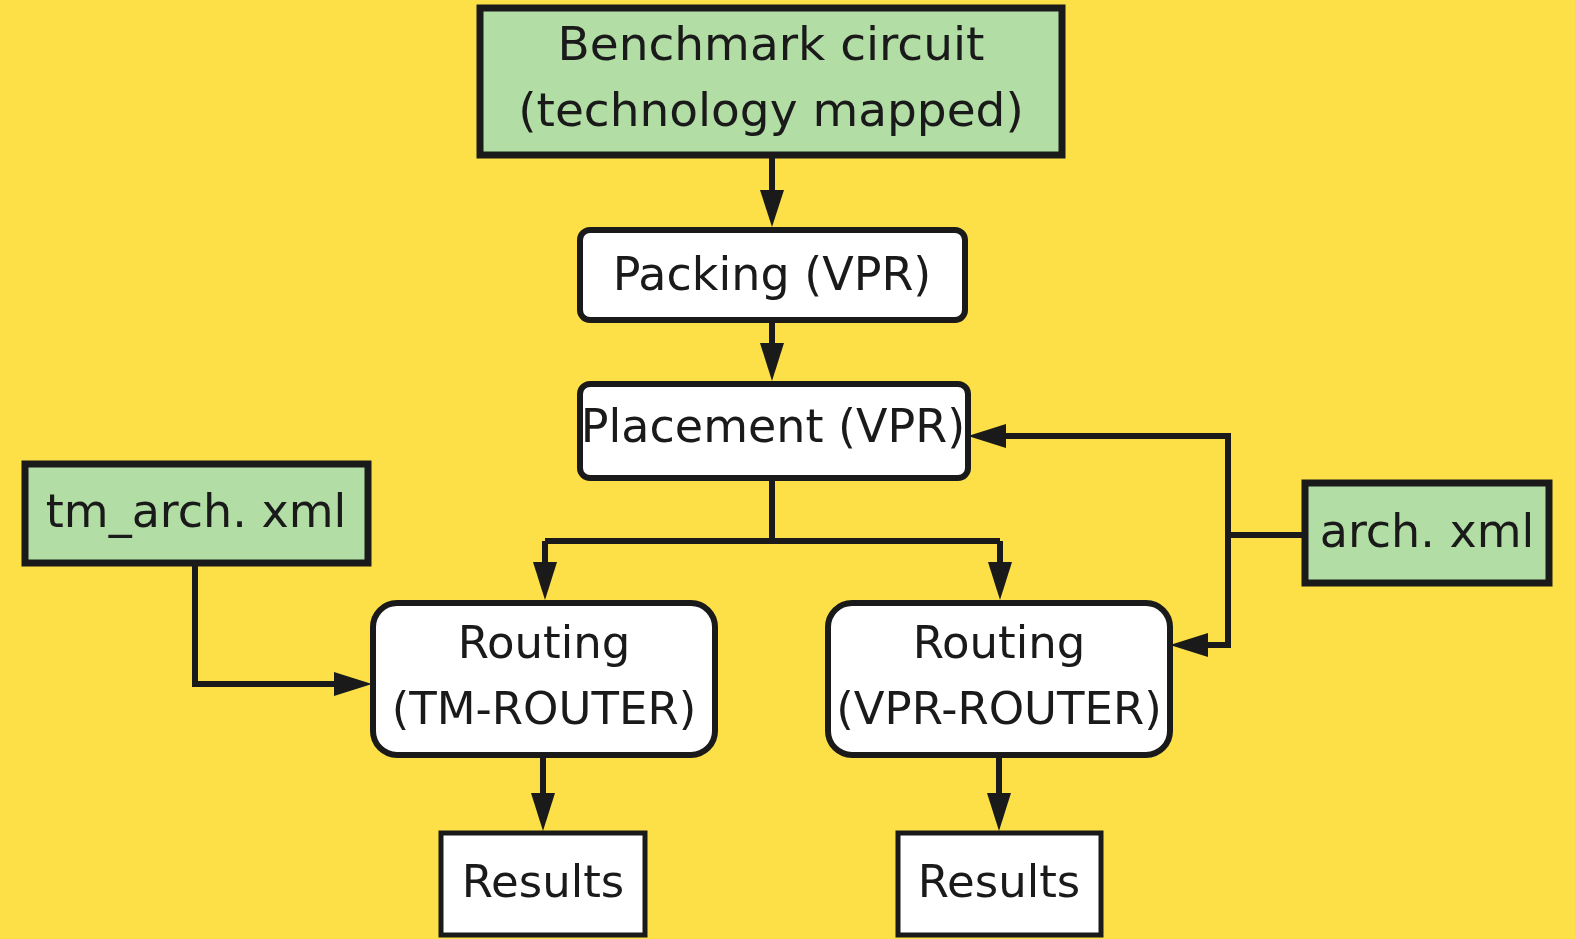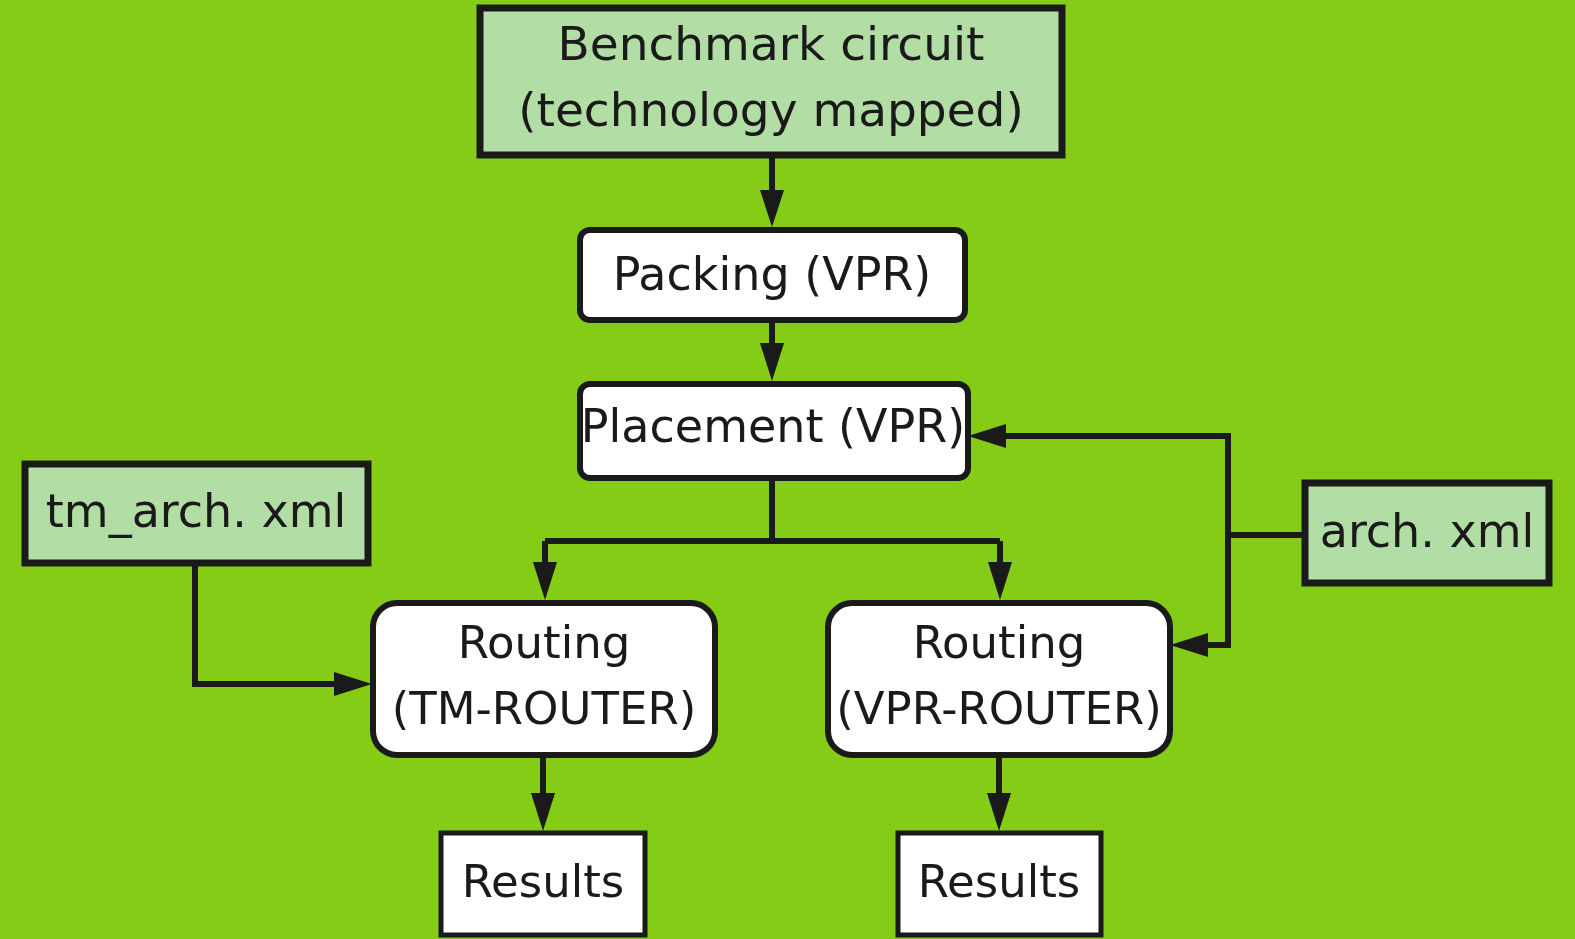--- a/index.html
+++ b/index.html
@@ -7,21 +7,21 @@
     padding: 0;
     background: #ffffff;
   }
   body {
     font-family: "DejaVu Sans", sans-serif;
   }
   #diagram-root {
     position: relative;
     width: 1575px;
     height: 939px;
-    background: #84cc16;
+    background: #fde047;
     overflow: hidden;
   }
   svg.flow {
     position: absolute;
     top: 0;
     left: 0;
     width: 1575px;
     height: 939px;
     display: block;
   }

